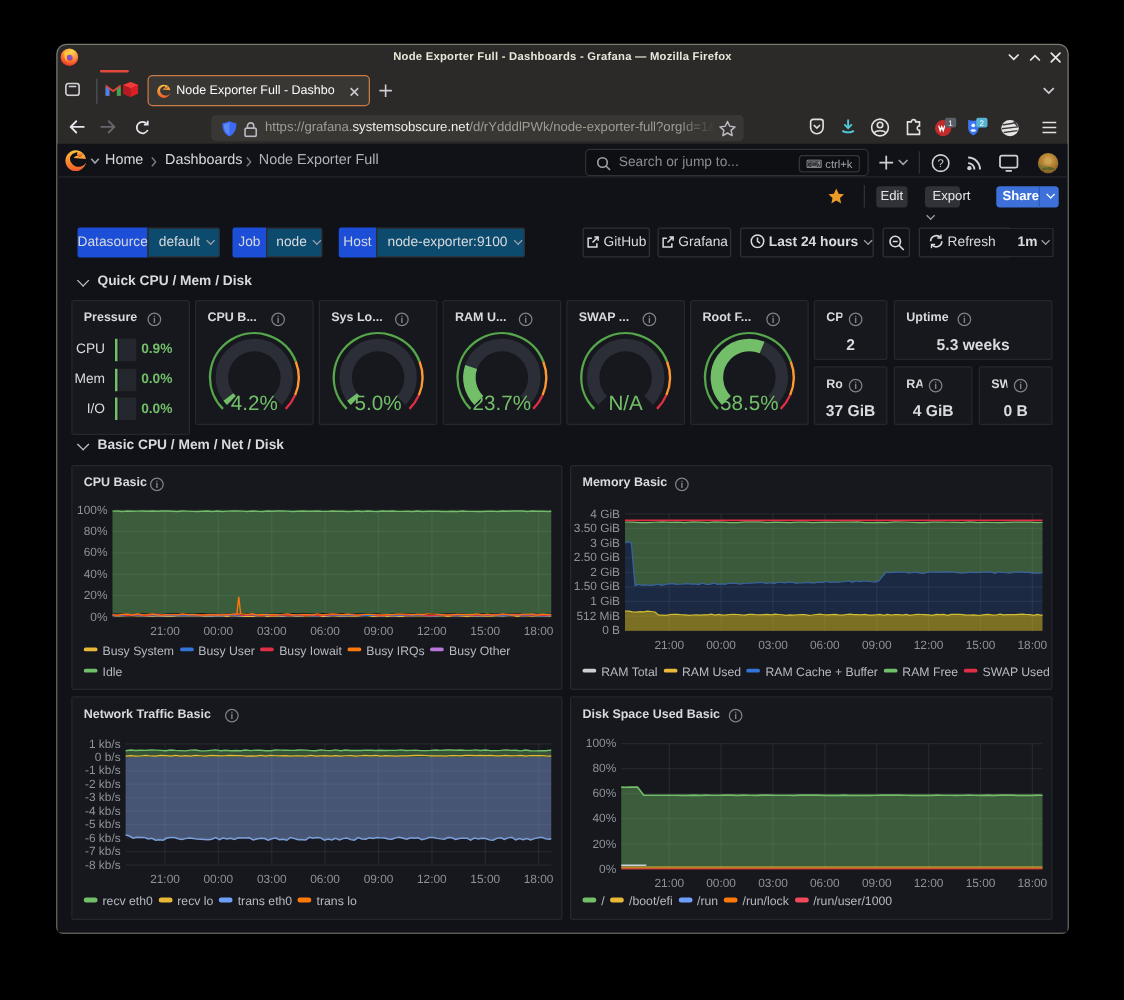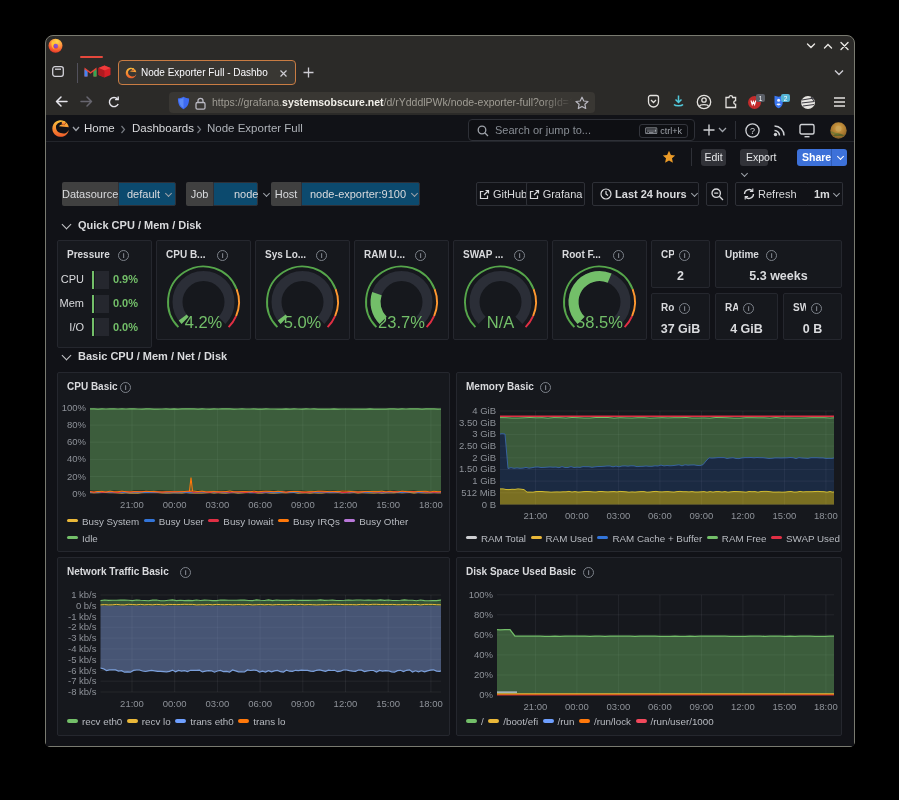--- a/index.html
+++ b/index.html
@@ -6,28 +6,28 @@
 body{font-family:"Liberation Sans",sans-serif;-webkit-font-smoothing:antialiased}
 #stage{position:relative;width:899px;height:800px;background:#000}
 .abs{position:absolute}
 .win{position:absolute;left:45px;top:35px;width:810px;height:712px;background:#2b2a28;border:1px solid #797a70;border-radius:8px 8px 5px 5px;overflow:hidden}
 .wtitle{position:absolute;left:45px;top:40px;width:810px;text-align:center;font-size:9px;font-weight:bold;color:#eae6da;letter-spacing:0.2px}
 .gfbg{position:absolute;left:46px;top:115px;width:808px;height:631px;background:#111217}
 .tab{position:absolute;left:118px;top:60px;width:178px;height:25px;background:#393733;border:1px solid #c97c43;border-radius:4px;color:#fbfbfe;font-size:10px;line-height:23px}
 .tabtxt{position:absolute;left:22px;top:0;width:136px;overflow:hidden;white-space:nowrap}
 .urlbar{position:absolute;left:169px;top:92px;width:426px;height:21px;background:#393733;border-radius:4px;overflow:hidden}
 .urltxt{position:absolute;left:43px;top:4px;width:360px;font-size:10.5px;color:#9f9c94;white-space:nowrap;overflow:hidden}
-.urltxt b{color:#f2f0ea;font-weight:bold}
+.urltxt b{color:#f2f0ea;font-weight:normal}
 .urlfade{position:absolute;right:23px;top:1px;width:30px;height:19px;background:linear-gradient(to right,rgba(57,55,51,0),#393733)}
 .panel{position:absolute;background:#16181d;border:1px solid #25272e;border-radius:2px;overflow:hidden}
 .ptitle{position:absolute;top:8px;font-size:10px;font-weight:bold;color:#d9dadd;white-space:nowrap}
 .pinfo{position:absolute;top:8.5px;width:11px;height:11px;border:1.2px solid #7d828a;border-radius:50%;color:#7d828a;font-size:8px;line-height:9px;text-align:center;font-weight:bold}
 .shead{position:absolute;font-size:11px;font-weight:bold;color:#d9dadd}
 .schev{position:absolute;width:7px;height:7px;border-right:1.6px solid #c6c7ca;border-bottom:1.6px solid #c6c7ca;transform:rotate(45deg)}
-.vlabel{position:absolute;height:24px;background:#404040;color:#d9dadd;font-size:11px;line-height:24px;text-align:center;border-radius:2px 0 0 2px}
+.vlabel{position:absolute;height:24px;background:#1d4ed8;color:#d9dadd;font-size:11px;line-height:24px;text-align:center;border-radius:2px 0 0 2px}
 .vsel{position:absolute;height:24px;background:#0c4a6e;border:1px solid #2e3037;color:#d9dadd;font-size:11px;line-height:22px;border-radius:0 2px 2px 0;white-space:nowrap}
 .gbtn{position:absolute;height:24px;background:#111217;border:1px solid #2e3037;color:#d9dadd;font-size:11px;line-height:22px;border-radius:2px;white-space:nowrap}
 .chev{display:inline-block;width:5px;height:5px;border-right:1.3px solid #9fa3aa;border-bottom:1.3px solid #9fa3aa;transform:rotate(45deg);vertical-align:2px}
 .bval{position:absolute;width:100%;text-align:center;font-size:12.5px;font-weight:bold;color:#dadbde}
 .leg{position:absolute;font-size:9.8px;color:#b7bac0;white-space:nowrap}
 .leg i{display:inline-block;width:11px;height:3.5px;border-radius:2px;margin-right:4px;vertical-align:2.5px}
 .leg span{margin-right:4.5px}
 </style></head><body>
 <div id="stage">
 <div class="win"></div>
@@ -39,20 +39,21 @@
           <stop offset="0.45" stop-color="#ff9640"></stop>
           <stop offset="0.75" stop-color="#f4542c"></stop>
           <stop offset="1" stop-color="#d8232a"></stop>
         </radialGradient>
       </defs>
 <circle cx="7.5" cy="7.7" r="7" fill="url(#fx1)"></circle>
 <path d="M4 3 C 3 6 3.5 10 7 11.5 C 5 9 5.5 5.5 8 4.5 C 6.8 4 5 3.2 4 3 Z" fill="#ffcc33" opacity="0.9"></path>
 <circle cx="8" cy="8" r="2.6" fill="url(#fx1)"></circle>
 <circle cx="7.8" cy="8" r="2.2" fill="#7542e5" opacity="0.85"></circle>
 </svg>
+<div class="wtitle">Node Exporter Full - Dashboards - Grafana — Mozilla Firefox</div>
 <svg class="abs" style="left:803px;top:40px" width="48" height="12" viewBox="0 0 48 12">
 <g stroke="#e8e6e3" stroke-width="1.4" fill="none" stroke-linecap="round">
 <path d="M4.5 4 L8 7.5 L11.5 4"></path>
 <path d="M21.5 8 L25 4.5 L28.5 8"></path>
 <path d="M38 2.5 L45 9.5 M45 2.5 L38 9.5"></path>
 </g>
     </svg>
 <svg class="abs" style="left:52px;top:66px" width="12" height="11" viewBox="0 0 12 11">
 <rect x="0.7" y="0.7" width="10.6" height="9.6" rx="2.2" fill="none" stroke="#d2d1d8" stroke-width="1.3"></rect>
 <line x1="3" y1="3.2" x2="9" y2="3.2" stroke="#d2d1d8" stroke-width="1.3"></line>
@@ -219,24 +220,24 @@
 <svg class="abs" style="left:662px;top:150px" width="14" height="14" viewBox="0 0 14 14">
       <path d="M7 0.8 L8.9 5 L13.2 5.4 L10 8.3 L10.9 12.7 L7 10.4 L3.1 12.7 L4 8.3 L0.8 5.4 L5.1 5 Z" fill="#eb9b28"></path>
     </svg>
 <div class="abs" style="left:691px;top:148px;width:1px;height:18px;background:#2e3037"></div>
 <div class="abs" style="left:701px;top:149px;width:25px;height:17px;background:#313238;border-radius:3px;font-size:10.5px;color:#e6e7e9;text-align:center;line-height:17px">Edit</div>
 <div class="abs" style="left:740px;top:149px;width:28px;height:17px;background:#313238;border-radius:3px;font-size:10.5px;color:#e6e7e9;line-height:17px"><span style="margin-left:6px">Export</span> <span class="chev" style="margin-left:2px"></span></div>
 <div class="abs" style="left:797px;top:149px;width:50px;height:17px;background:#3d71d9;border-radius:3px;font-size:10.5px;color:#fff;line-height:17px"><span style="margin-left:5px;font-weight:bold">Share</span><span class="abs" style="left:34px;top:0;width:1px;height:17px;background:#2f5cb5"></span><span class="chev" style="margin-left:7px;border-color:#fff"></span></div>
 <div class="vlabel" style="left:62px;top:182px;width:56px">Datasource</div>
 <div class="vsel" style="left:118px;top:182px;width:58px"><span style="margin-left:8px">default</span> <span class="chev" style="margin-left:3px"></span></div>
 <div class="vlabel" style="left:186px;top:182px;width:27px">Job</div>
-<div class="vsel" style="left:213px;top:182px;width:45px"><span style="margin-left:20px">node</span> <span class="chev" style="margin-left:2px"></span></div>
+<div class="vsel" style="left:213px;top:182px;width:45px"><span style="margin-left:7px">node</span> <span class="chev" style="margin-left:2px"></span></div>
 <div class="vlabel" style="left:271px;top:182px;width:30px">Host</div>
 <div class="vsel" style="left:301px;top:182px;width:119px"><span style="margin-left:8px">node-exporter:9100</span> <span class="chev" style="margin-left:3px"></span></div>
-<div class="gbtn" style="left:476px;top:182px;width:54px;text-align:center"><svg width="11" height="11" viewBox="0 0 11 11" style="vertical-align:-1.5px">
+<div class="gbtn" style="left:466px;top:182px;width:54px;text-align:center"><svg width="11" height="11" viewBox="0 0 11 11" style="vertical-align:-1.5px">
         <g stroke="#d9dadd" stroke-width="1.2" fill="none">
           <path d="M8.5 6.5 V9.5 H1.5 V2.5 H4.5"></path>
           <path d="M6.5 1.5 H9.5 V4.5 M9.5 1.5 L5 6"></path>
         </g>
       </svg> GitHub</div>
 <div class="gbtn" style="left:526px;top:182px;width:59px;text-align:center"><svg width="11" height="11" viewBox="0 0 11 11" style="vertical-align:-1.5px">
         <g stroke="#d9dadd" stroke-width="1.2" fill="none">
           <path d="M8.5 6.5 V9.5 H1.5 V2.5 H4.5"></path>
           <path d="M6.5 1.5 H9.5 V4.5 M9.5 1.5 L5 6"></path>
         </g>

